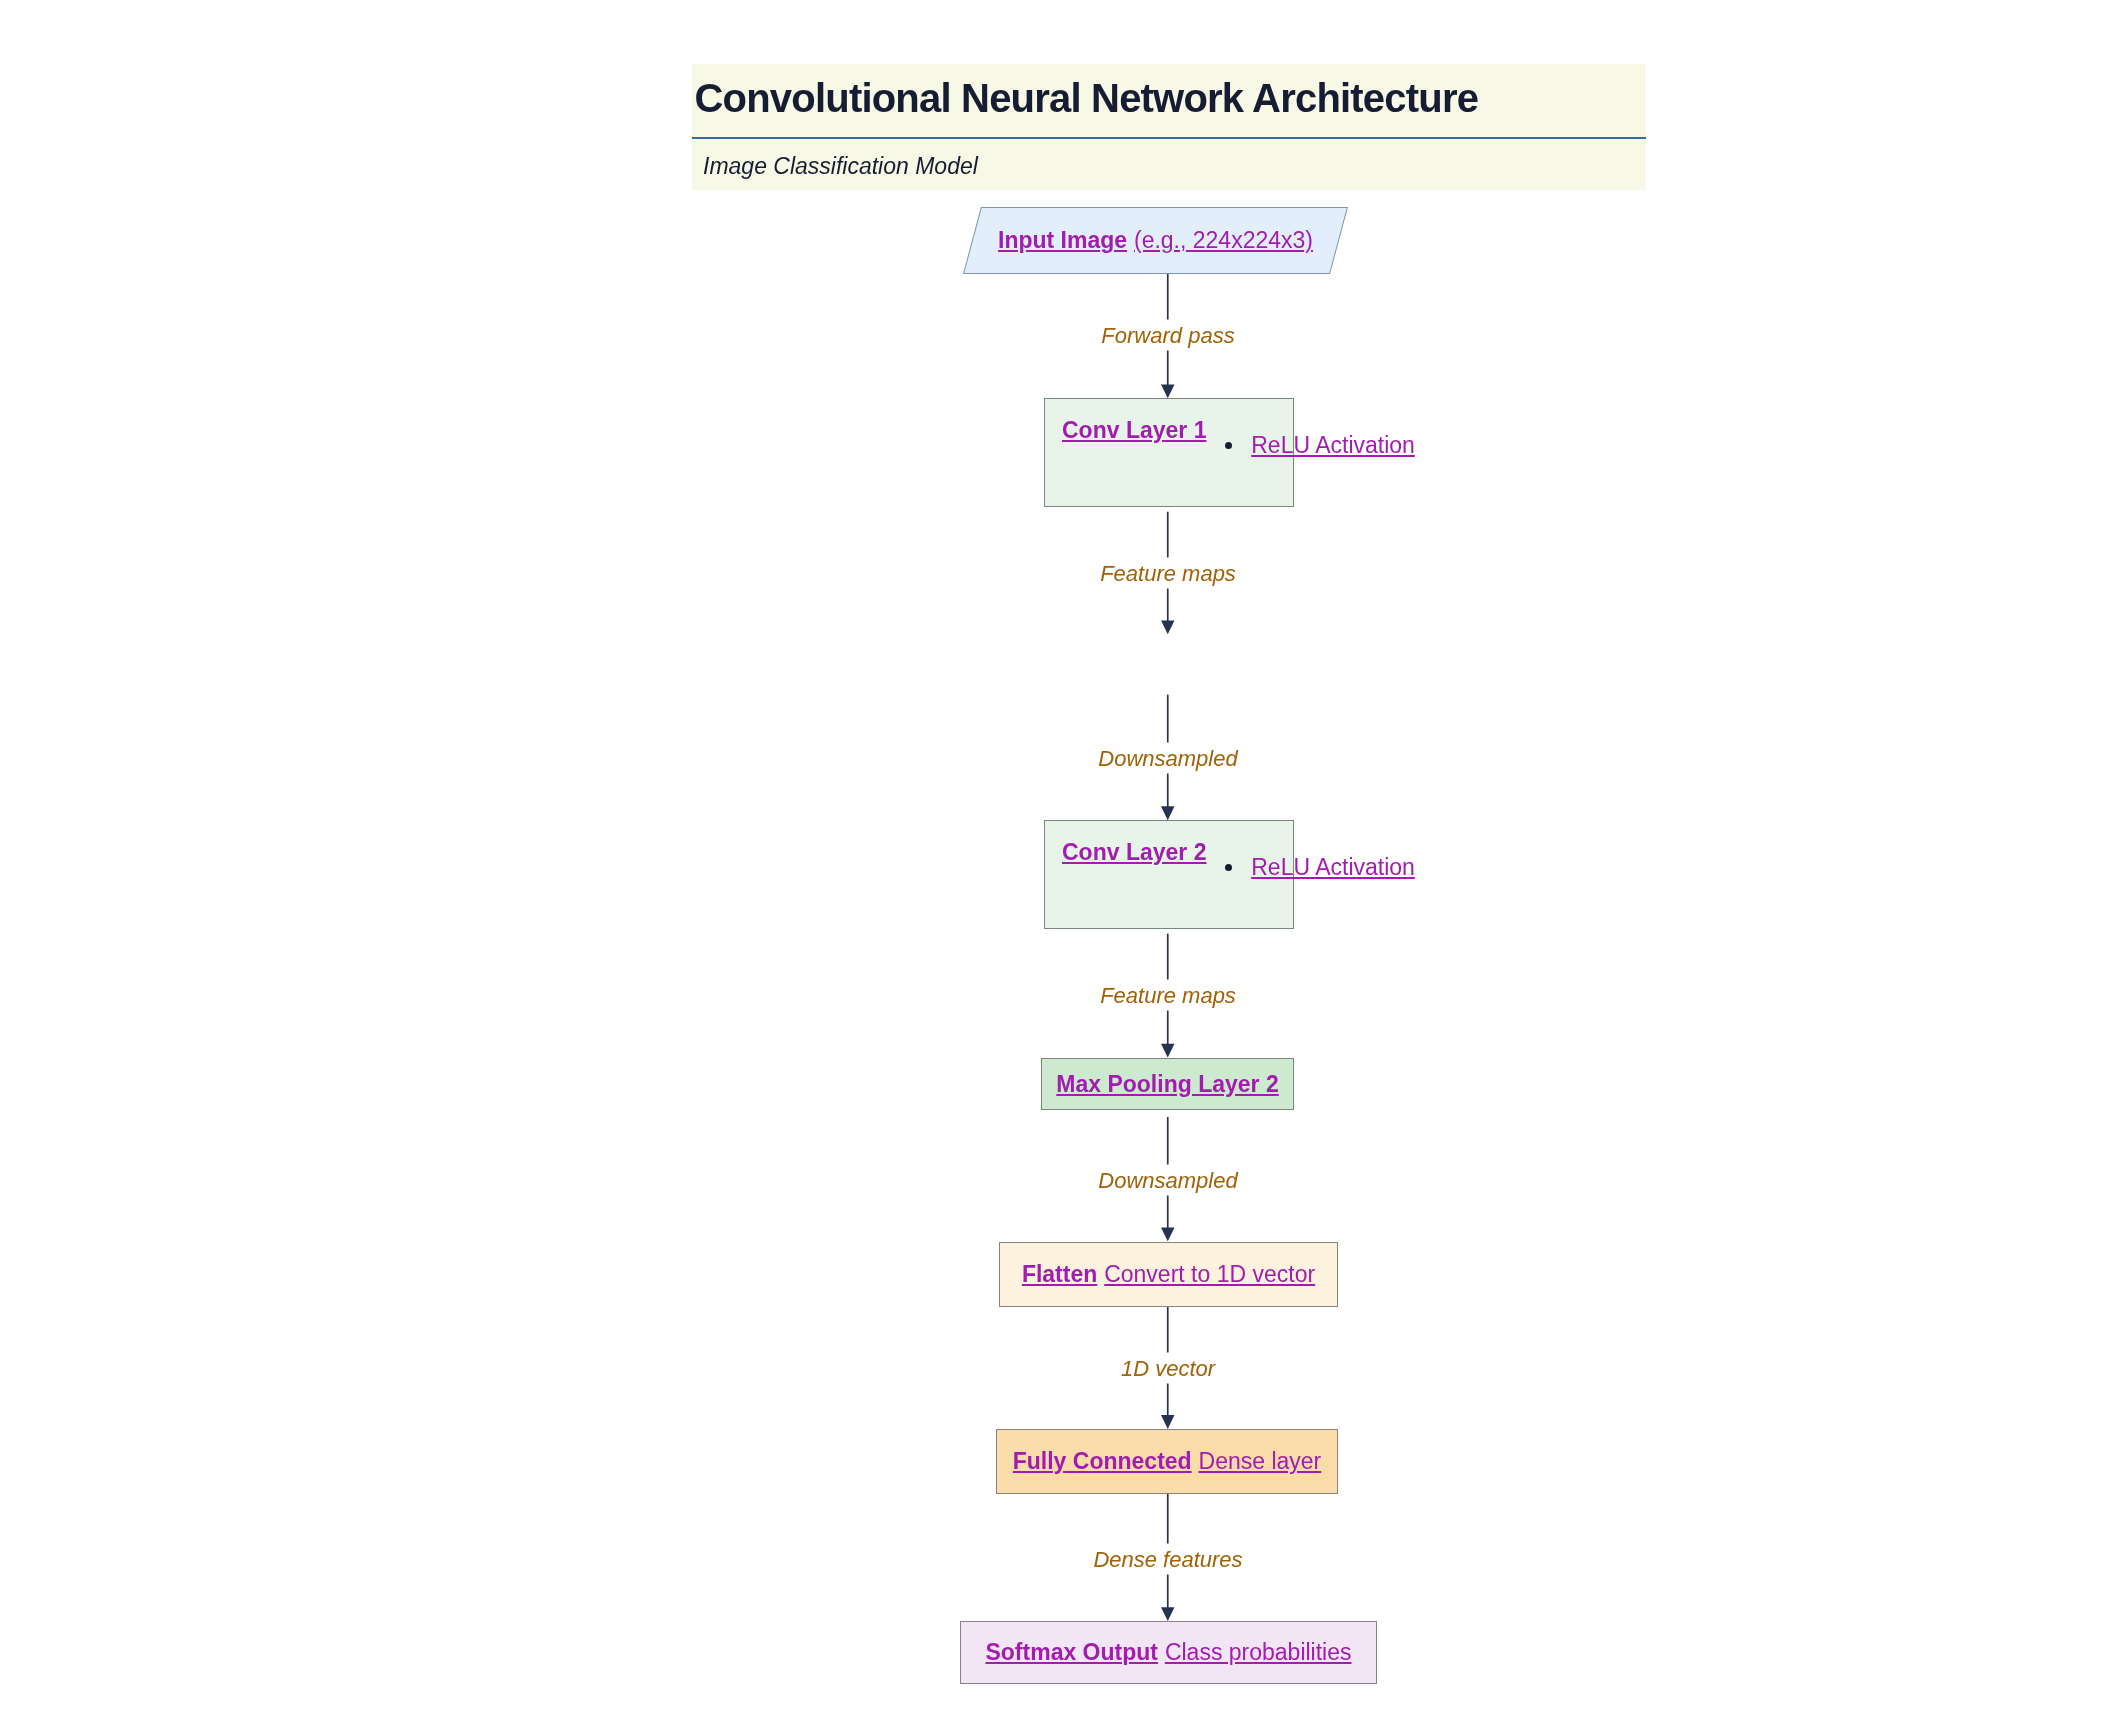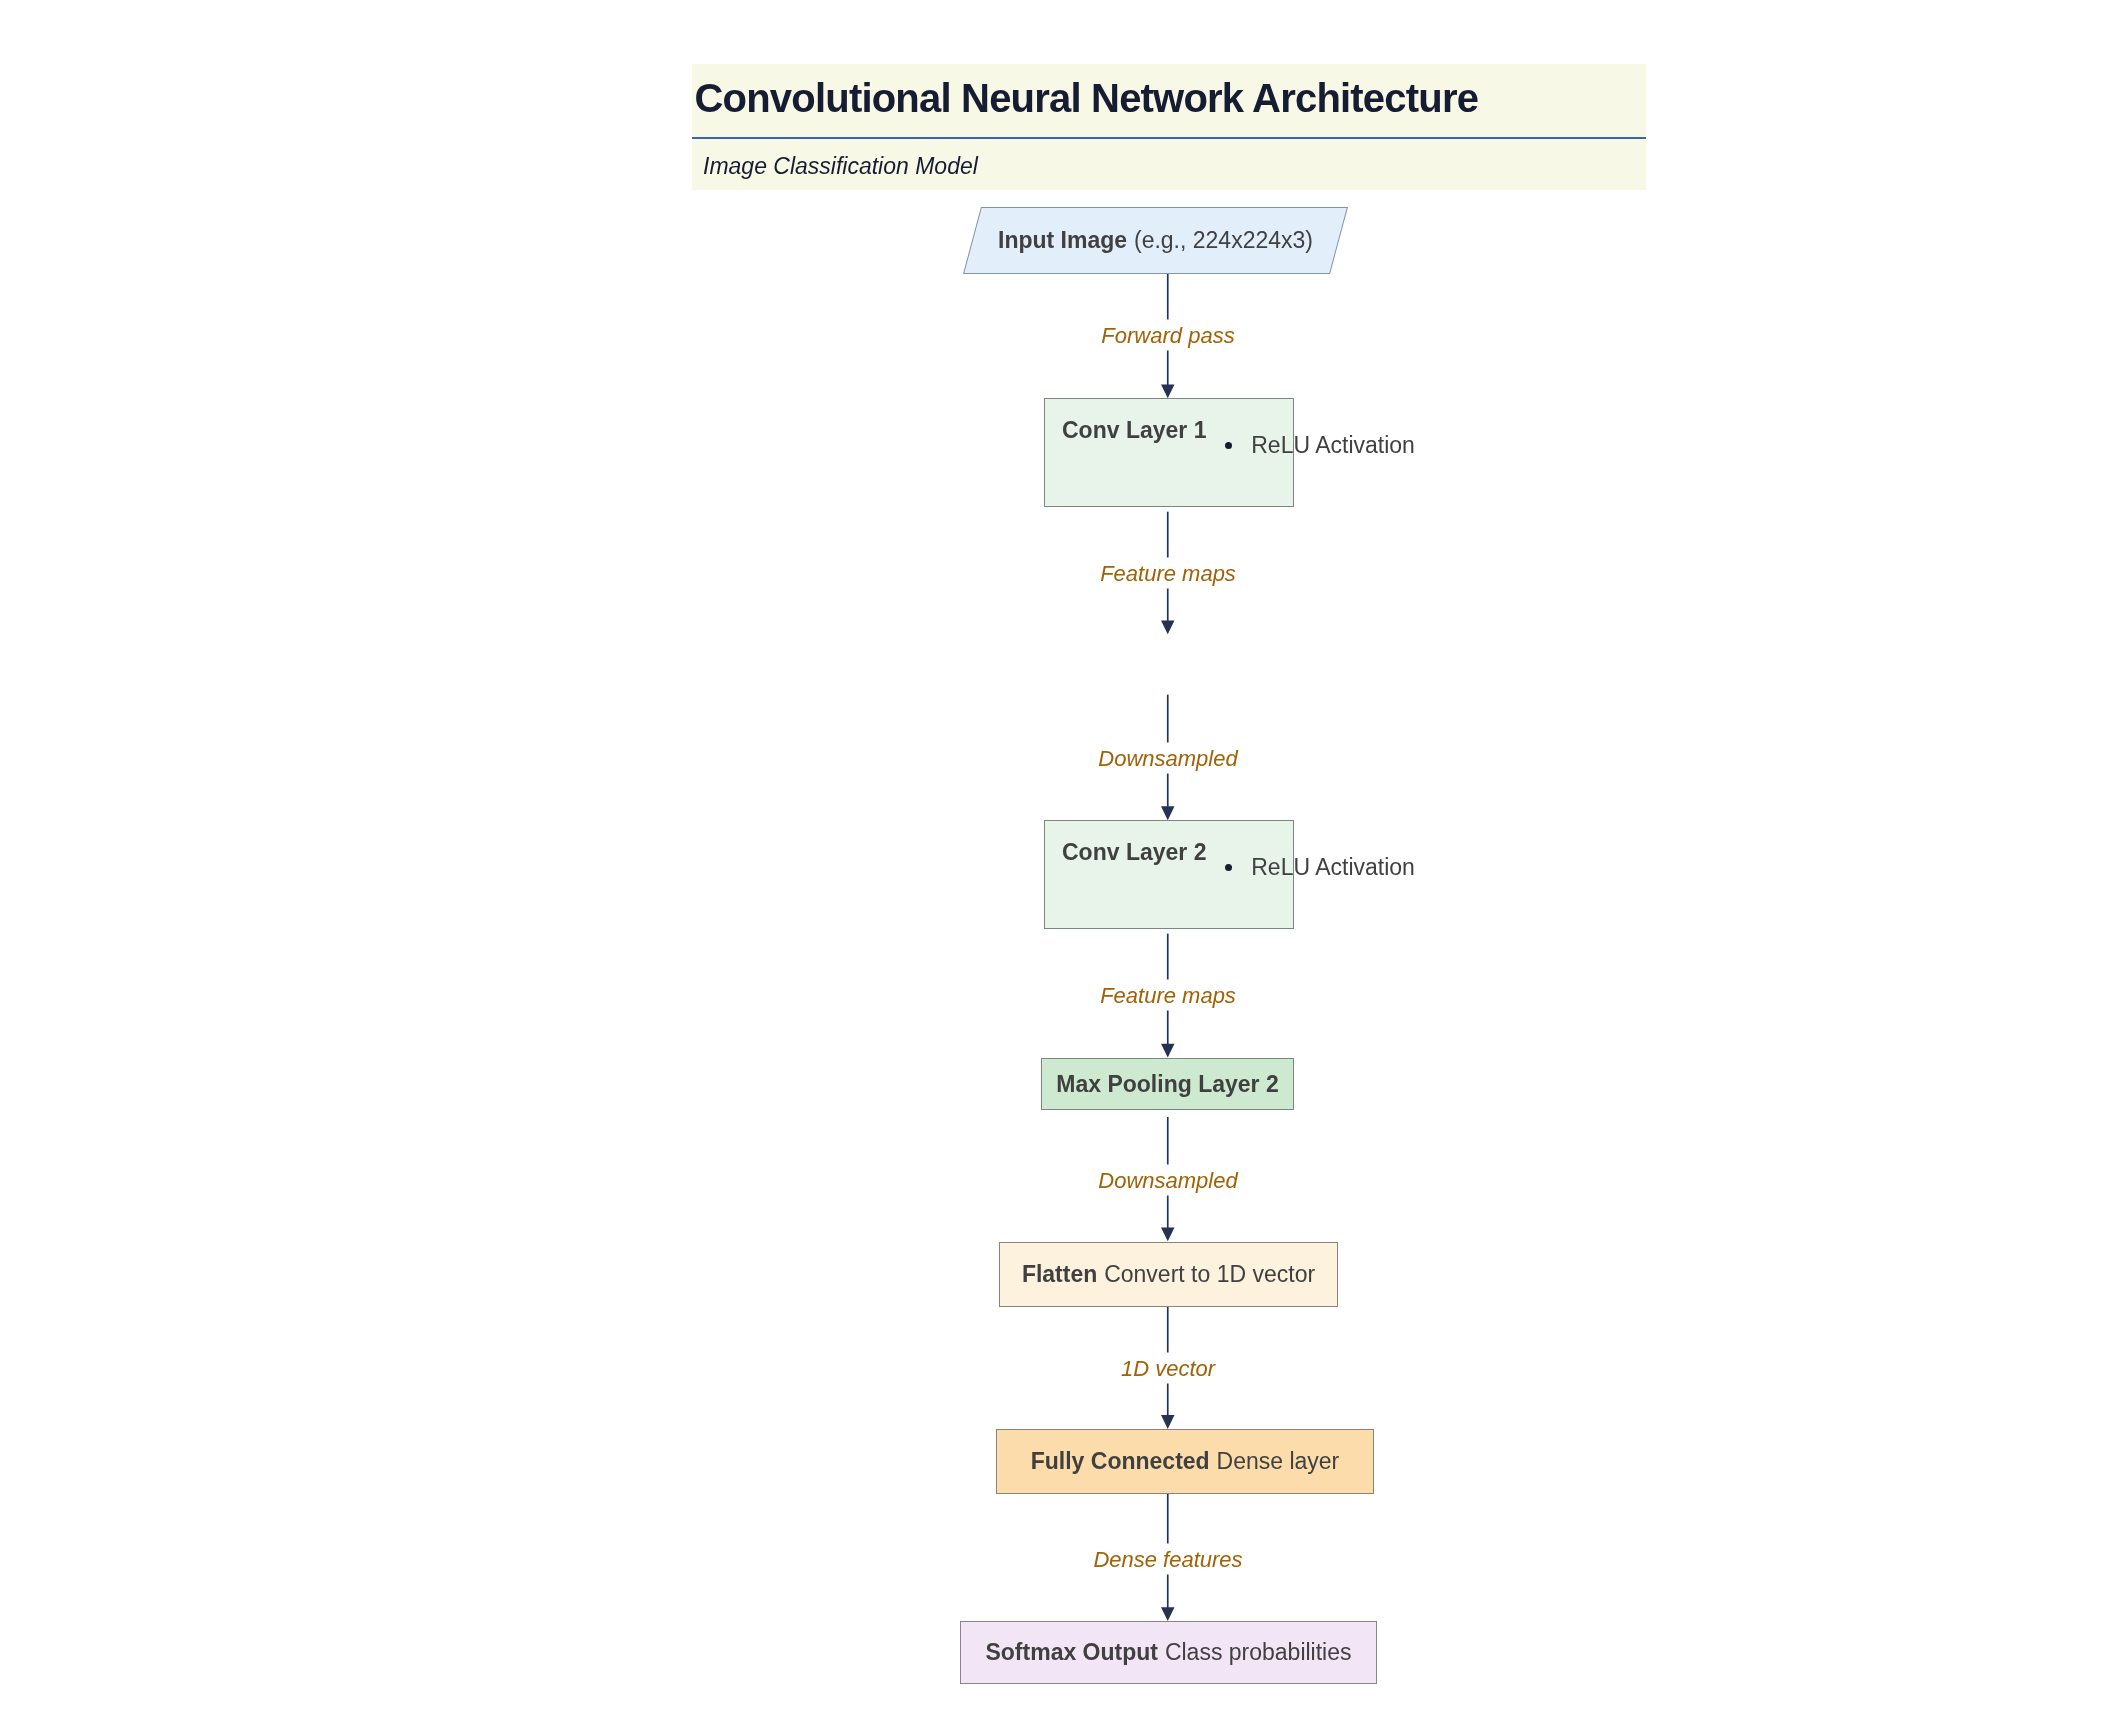--- a/index.html
+++ b/index.html
@@ -12,41 +12,41 @@
   .banner-title{
     position:absolute;left:2.5px;top:11.8px;width:1096px;
     font-size:40px;font-weight:700;letter-spacing:-0.8px;white-space:nowrap;color:#161d33;
   }
   .banner-rule{position:absolute;left:0;top:73px;width:954px;height:1.7px;background:#3b63ae;}
   .banner-subtitle{
     position:absolute;left:11px;top:89px;font-size:23px;font-style:italic;color:#161d33;white-space:nowrap;
   }
   
   .node{position:absolute;box-sizing:border-box;display:flex;align-items:center;justify-content:center;
-        font-size:23px;color:#404040;white-space:nowrap;}
+        font-size:23px;color:#a21caf;white-space:nowrap;text-decoration:underline;}
   .node-detail{margin-left:.30em;font-weight:400;}
   .node-title-inline{font-weight:700;}
 
   .node-input{left:972px;top:207px;width:367px;height:67px;background:transparent;border:none;}
   .input-skew{position:absolute;left:0;top:0;width:367px;height:67px;background:#e3eefb;
               border:1.3px solid #8094a8;box-sizing:border-box;transform:skewX(-15deg);}
   .input-label{position:relative;z-index:2;}
 
   .node-conv{left:1044px;top:398px;width:250px;height:109px;background:#e8f4ea;border:1.3px solid #79887d;
              flex-direction:row;align-items:flex-start;justify-content:flex-start;padding:16px 0 0 17px;}
   .node-conv2{top:820px;}
   .conv-title{font-weight:700;line-height:31px;}
   .conv-bullet{display:flex;align-items:center;margin-top:15px;margin-left:18.6px;line-height:31px;gap:8px;}
   .bullet-dot{width:7.2px;height:7.2px;border-radius:50%;background:#161d33;margin-right:11px;flex:0 0 auto;}
 
   .node-pool{left:1041px;top:635px;width:253px;height:60px;background:#cde9cf;border:1.3px solid #79887d;font-weight:700;}
   .node-pool2{top:1058px;height:52px;}
 
   .node-flatten{left:999px;top:1242px;width:339px;height:65px;background:#fdf2dd;border:1.3px solid #88847b;}
-  .node-fc{left:996px;top:1429px;width:378px;height:65px;background:#fcdcaa;border:1.3px solid #88847b;}
+  .node-fc{left:996px;top:1429px;width:342px;height:65px;background:#fcdcaa;border:1.3px solid #88847b;}
   .node-softmax{left:960px;top:1621px;width:417px;height:63px;background:#f2e5f5;border:1.3px solid #8b8290;}
 
   
   #edge-layer{position:absolute;left:0;top:0;width:2306px;height:1729px;}
   .edge-line{stroke:#263252;stroke-width:4px;}
   .edge-head{fill:#263252;}
   .edge-label{
     position:absolute;transform:translate(-50%,-50%);background:#ffffff;padding:2.5px 7.6px;
     font-size:22px;font-style:italic;color:#a16207;white-space:nowrap;
   }

